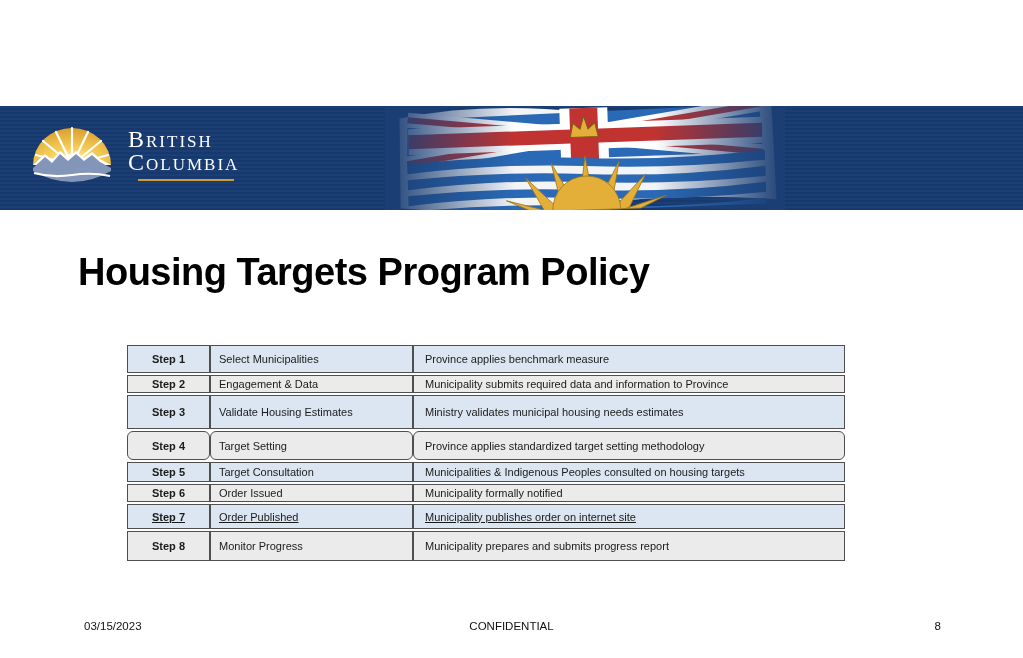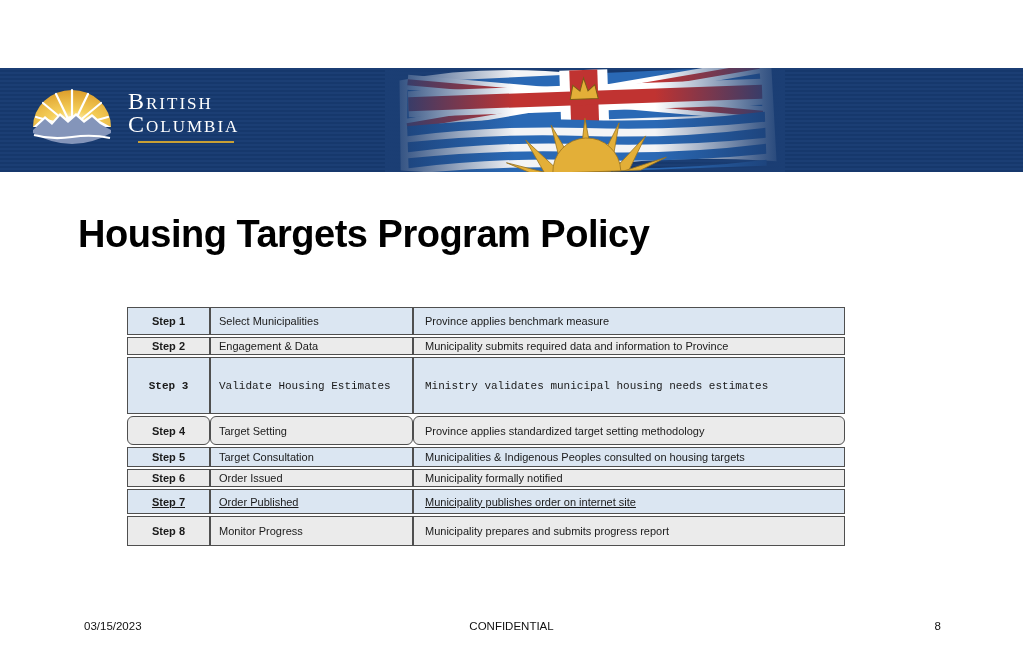--- a/index.html
+++ b/index.html
@@ -1,20 +1,20 @@
 <!DOCTYPE html>
 <html style="--banner-navy: #1b3e74; --banner-stripe: #16386c; --gold-accent: #c9a035; --title-color: #000000; --row-blue: #dbe6f2; --row-gray: #ebebeb; --table-border: #4f4f4f; --flag-red: #c03331; --flag-blue: #2a69b5; --sun-gold: #e3af38;"><head>
 <meta charset="utf-8">
 <style>
   html,body{margin:0;padding:0;}
   body{
     width:1023px;height:658px;background:#ffffff;position:relative;
     font-family:"Liberation Sans", sans-serif;overflow:hidden;
   }
-  .slide{position:absolute;inset:0;background:#ffffff;}
+  .slide{position:absolute;inset:0;background:#ffffff;margin-top:38px;}
 
   
   .banner{
     position:absolute;top:68px;left:0;width:1023px;height:104px;overflow:hidden;
     background:repeating-linear-gradient(
       to bottom,
       var(--banner-navy) 0px, var(--banner-navy) 2px,
       var(--banner-stripe) 2px, var(--banner-stripe) 4px);
   }
   .flag-svg{position:absolute;left:385px;top:0;width:400px;height:104px;}
@@ -44,21 +44,21 @@
     border:1px solid var(--table-border);
     vertical-align:middle;padding:2px 6px;box-sizing:border-box;
   }
   .policy-table tr:nth-child(odd) td{background:var(--row-blue);}
   .policy-table tr:nth-child(even) td{background:var(--row-gray);}
   .policy-table td.step-cell{font-weight:700;text-align:center;}
   .policy-table td.name-cell{padding-left:8px;}
   .policy-table td.desc-cell{padding-left:11px;}
   .policy-table tr:nth-child(1) td{height:28px;}
   .policy-table tr:nth-child(2) td{height:14px;}
-  .policy-table tr:nth-child(3) td{height:57px;font-family:Liberation Mono, monospace;}
+  .policy-table tr:nth-child(3) td{height:34px;}
   .policy-table tr:nth-child(4) td{height:29px;border-radius:6px;}
   .policy-table tr:nth-child(5) td{height:20px;}
   .policy-table tr:nth-child(6) td{height:17px;}
   .policy-table tr:nth-child(7) td{height:25px;text-decoration:underline;}
   .policy-table tr:nth-child(8) td{height:30px;}
 
   
   .footer{
     position:absolute;left:0;right:0;bottom:24px;height:14px;
     font-size:11.5px;color:#111111;

